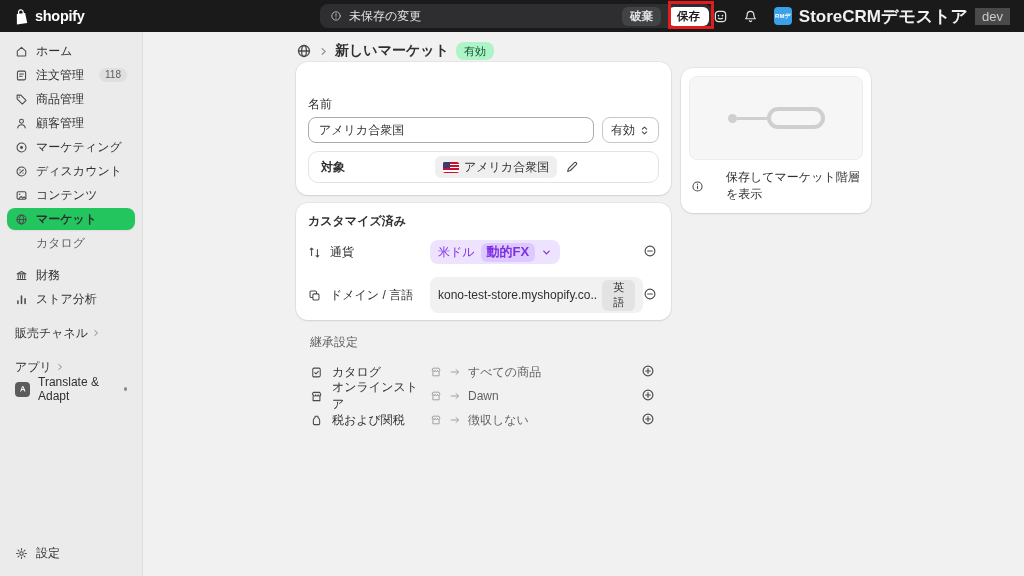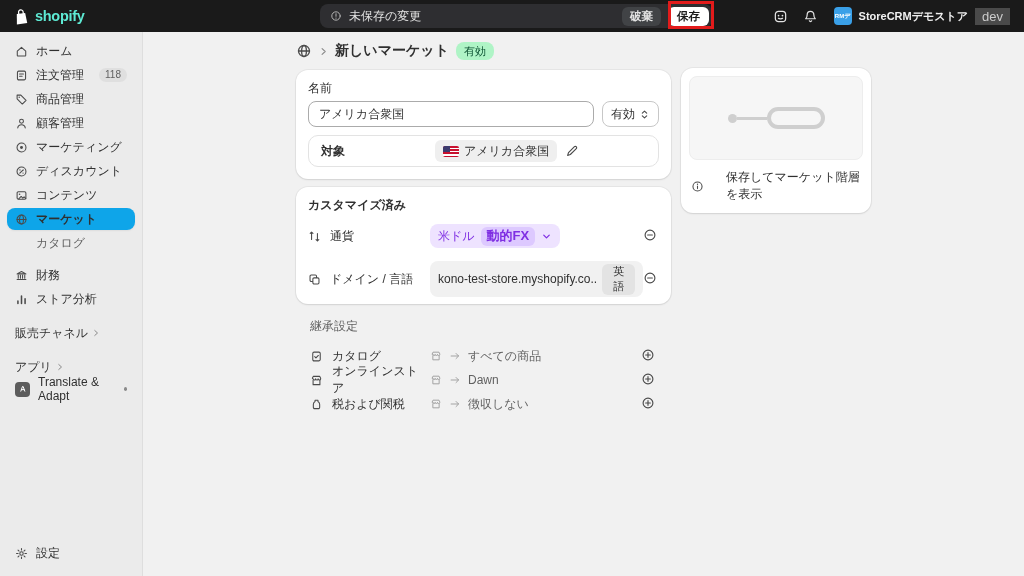--- a/index.html
+++ b/index.html
@@ -5,72 +5,72 @@
   * { margin:0; padding:0; box-sizing:border-box; }
   html,body { width:1024px; height:576px; overflow:hidden; background:#f1f1f1;
     font-family:"Liberation Sans","DejaVu Sans",sans-serif; }
   .icon { display:inline-flex; width:14px; height:14px; flex-shrink:0; }
   .icon svg { width:100%; height:100%; }
 
   
   .topbar { position:fixed; left:0; top:0; width:1024px; height:32px; background:#1a1a1a; z-index:30; }
   .logo { position:absolute; left:12px; top:0; height:32px; display:flex; align-items:center; gap:4px; color:#fff; cursor:pointer; }
   .logo .icon { width:19px; height:19px; }
-  .logo-text { font-size:14.5px; font-weight:700; letter-spacing:-0.3px; color:#5eead4; }
+  .logo-text { font-size:14.5px; font-weight:700; letter-spacing:-0.3px; color:#ffffff; }
   .savebar { position:absolute; left:320px; top:4px; width:392px; height:24px; background:#2e2e31; border-radius:8px;
     display:flex; align-items:center; gap:7px; padding:0 3px 0 10px; }
   .savebar .icon { width:12px; height:12px; color:#b5b5b5; }
   .save-msg { color:#e3e3e3; font-size:12px; }
   .btn-discard { margin-left:auto; height:19px; padding:0 8px; background:#414346; color:#e3e3e3; font-size:11.5px;
     font-weight:600; border:none; border-radius:6px; font-family:inherit; }
   .btn-save { height:19px; padding:0 9px; background:#fff; color:#1a1a1a; font-size:11.5px; font-weight:700;
     border:none; border-radius:6px; font-family:inherit; }
   .annotation { position:fixed; left:668px; top:1px; width:46px; height:28px; border:3px solid var(--annotation-red,#e21b1b);
     z-index:60; pointer-events:none; }
   .topbar-right { position:absolute; right:8px; top:0; height:32px; display:flex; align-items:center; gap:4px; }
   .icon-btn { width:26px; height:24px; display:flex; align-items:center; justify-content:center; color:#e3e3e3;
     background:transparent; border:none; border-radius:6px; }
   .icon-btn .icon { width:15px; height:15px; }
   .store-chip { display:flex; align-items:center; gap:7px; height:26px; padding:0 6px; border-radius:6px; cursor:pointer; }
   .avatar { width:18px; height:18px; border-radius:4px; background:var(--avatar-blue,#3aa0e8); color:#fff; font-size:6px;
     font-weight:700; display:flex; align-items:center; justify-content:center; overflow:hidden; }
-  .store-name { color:#f1f1f1; font-size:11px; font-weight:600; }
+  .store-name { color:#f1f1f1; font-size:17px; font-weight:600; }
   .env-badge { background:#4a4a4a; color:#cccccc; font-size:13px; padding:1px 7px; border-radius:0; }
 
   
   .sidebar { position:fixed; left:0; top:32px; width:143px; bottom:0; background:#ebebeb; border-right:1px solid #dedede;
     padding:8px 7px 40px; font-size:12px; z-index:10; }
   .sitem { display:flex; align-items:center; gap:8px; height:22px; padding:0 8px; border-radius:8px; color:#303030;
     margin-bottom:2px; font-weight:500; cursor:pointer; }
   .sitem .icon { width:13px; height:13px; color:#4a4a4a; }
-  .sitem.selected { background:#0ea5e9; font-weight:700; box-shadow:0 1px 2px rgba(0,0,0,.06); }
+  .sitem.selected { background:#22c55e; font-weight:700; box-shadow:0 1px 2px rgba(0,0,0,.06); }
   .sbadge { margin-left:auto; background:#dfdfdf; color:#616161; font-size:10px; line-height:14px; padding:0 6px; border-radius:8px; }
   .sub { padding-left:29px; color:#616161; }
   .gap { margin-top:10px; }
   .ssection { display:flex; align-items:center; gap:4px; height:22px; padding:0 8px; color:#303030; margin-top:12px;
     font-weight:500; cursor:pointer; }
   .ssection .chev { width:8px; height:8px; color:#8a8a8a; }
   .app-tile { width:15px; height:15px; border-radius:4px; background:#5c5c5c; color:#fff; display:flex;
     align-items:center; justify-content:center; flex-shrink:0; }
   .app-tile svg { width:10px; height:10px; }
   .sdot { margin-left:auto; width:4px; height:4px; border-radius:50%; background:#8a8a8a; }
   .sfooter { position:absolute; left:7px; right:7px; bottom:10px; }
 
   
   .main { position:fixed; left:143px; top:32px; right:0; bottom:0; background:#f1f1f1; }
   .col-left { position:absolute; left:153px; top:8px; width:375px; }
-  .page-head { display:flex; align-items:center; gap:7px; height:22px; margin-bottom:8px; }
+  .page-head { display:flex; align-items:center; gap:7px; height:22px; }
   .page-head .picon { width:16px; height:16px; color:#4a4a4a; }
   .crumb-chev { width:9px; height:9px; color:#8a8a8a; }
   .page-title { font-size:14px; font-weight:700; color:#303030; }
   .badge-green { background:var(--green-bg,#aff4c6); color:var(--green-text,#0c5132); font-size:11px; font-weight:500;
     padding:1.5px 8px; border-radius:8px; }
   .card { background:#fff; border-radius:12px; box-shadow:0 0 0 1px rgba(0,0,0,.045), 0 1px 2px rgba(0,0,0,.09);
     padding:10px 12px 12px; margin-bottom:8px; }
-  .field-label { font-size:12px; color:#303030; margin-bottom:4px; }
+  .field-label { font-size:12px; color:#303030; margin-bottom:4px;margin-top:24px; }
   .name-row { display:flex; gap:8px; }
   .text-input { flex:1; height:26px; border:1px solid #ababab; border-radius:8px; padding:0 10px; font-size:12px;
     color:#303030; background:#fff; font-family:inherit; min-width:0; }
   .select-btn { height:26px; display:flex; align-items:center; gap:4px; padding:0 8px; border:1px solid #c7c7c7;
     border-radius:8px; background:#fff; font-size:12px; color:#303030; font-family:inherit; }
   .select-btn .icon { width:11px; height:11px; color:#4a4a4a; }
   .target-box { margin-top:8px; border:1px solid #e3e3e3; border-radius:10px; padding:4px 12px; display:flex;
     align-items:center; min-height:28px; }
   .target-label { width:114px; font-size:12px; font-weight:700; color:#303030; flex-shrink:0; }
   .pill { display:inline-flex; align-items:center; gap:5px; background:#efefef; border-radius:6px; padding:2.5px 8px;

